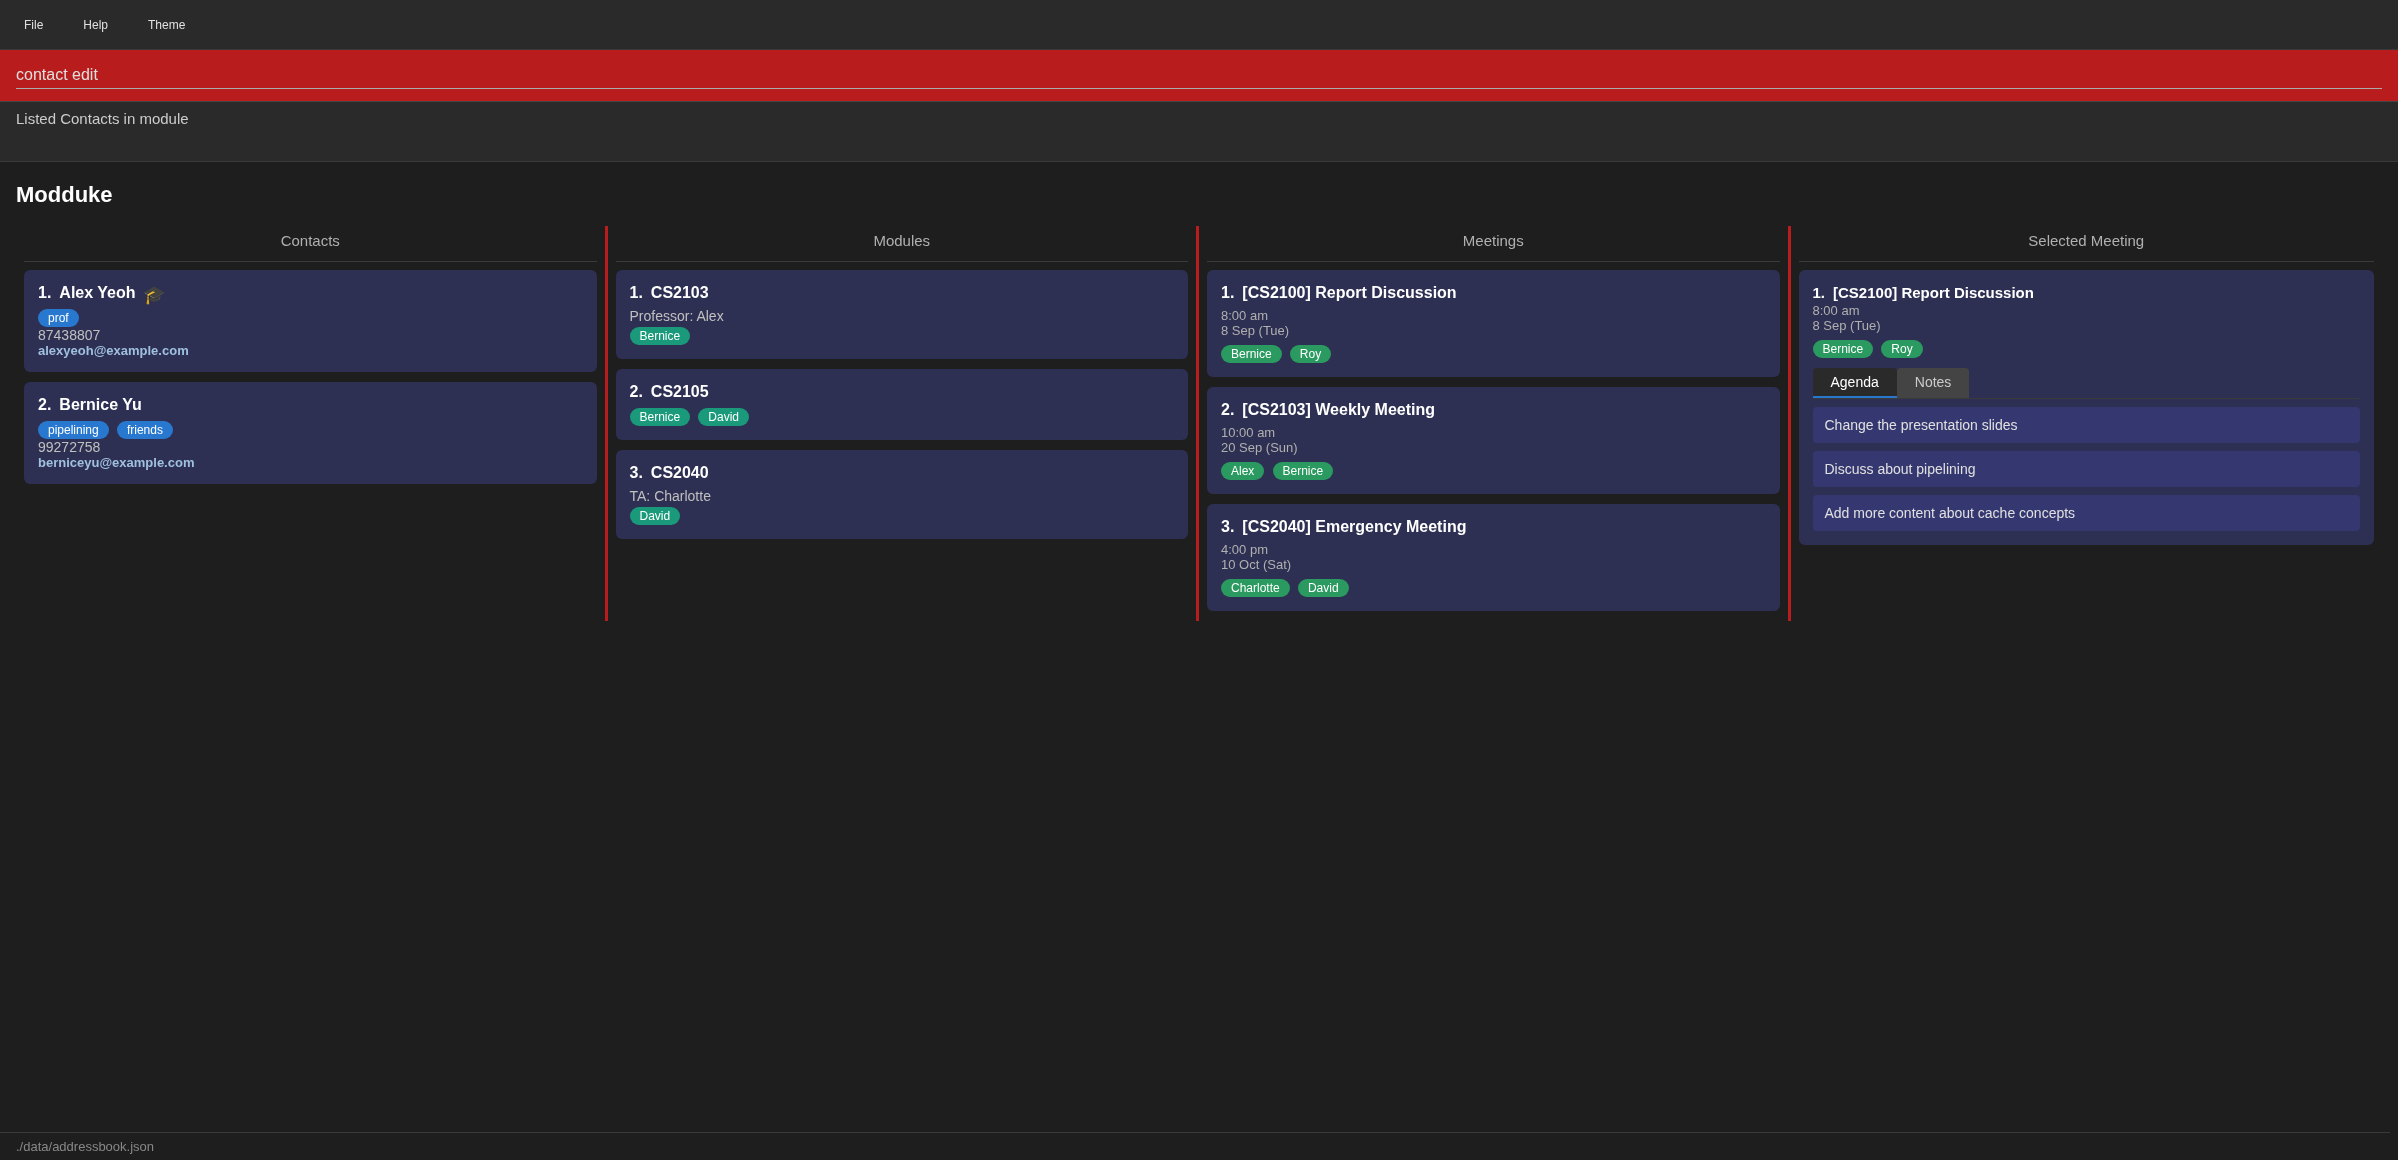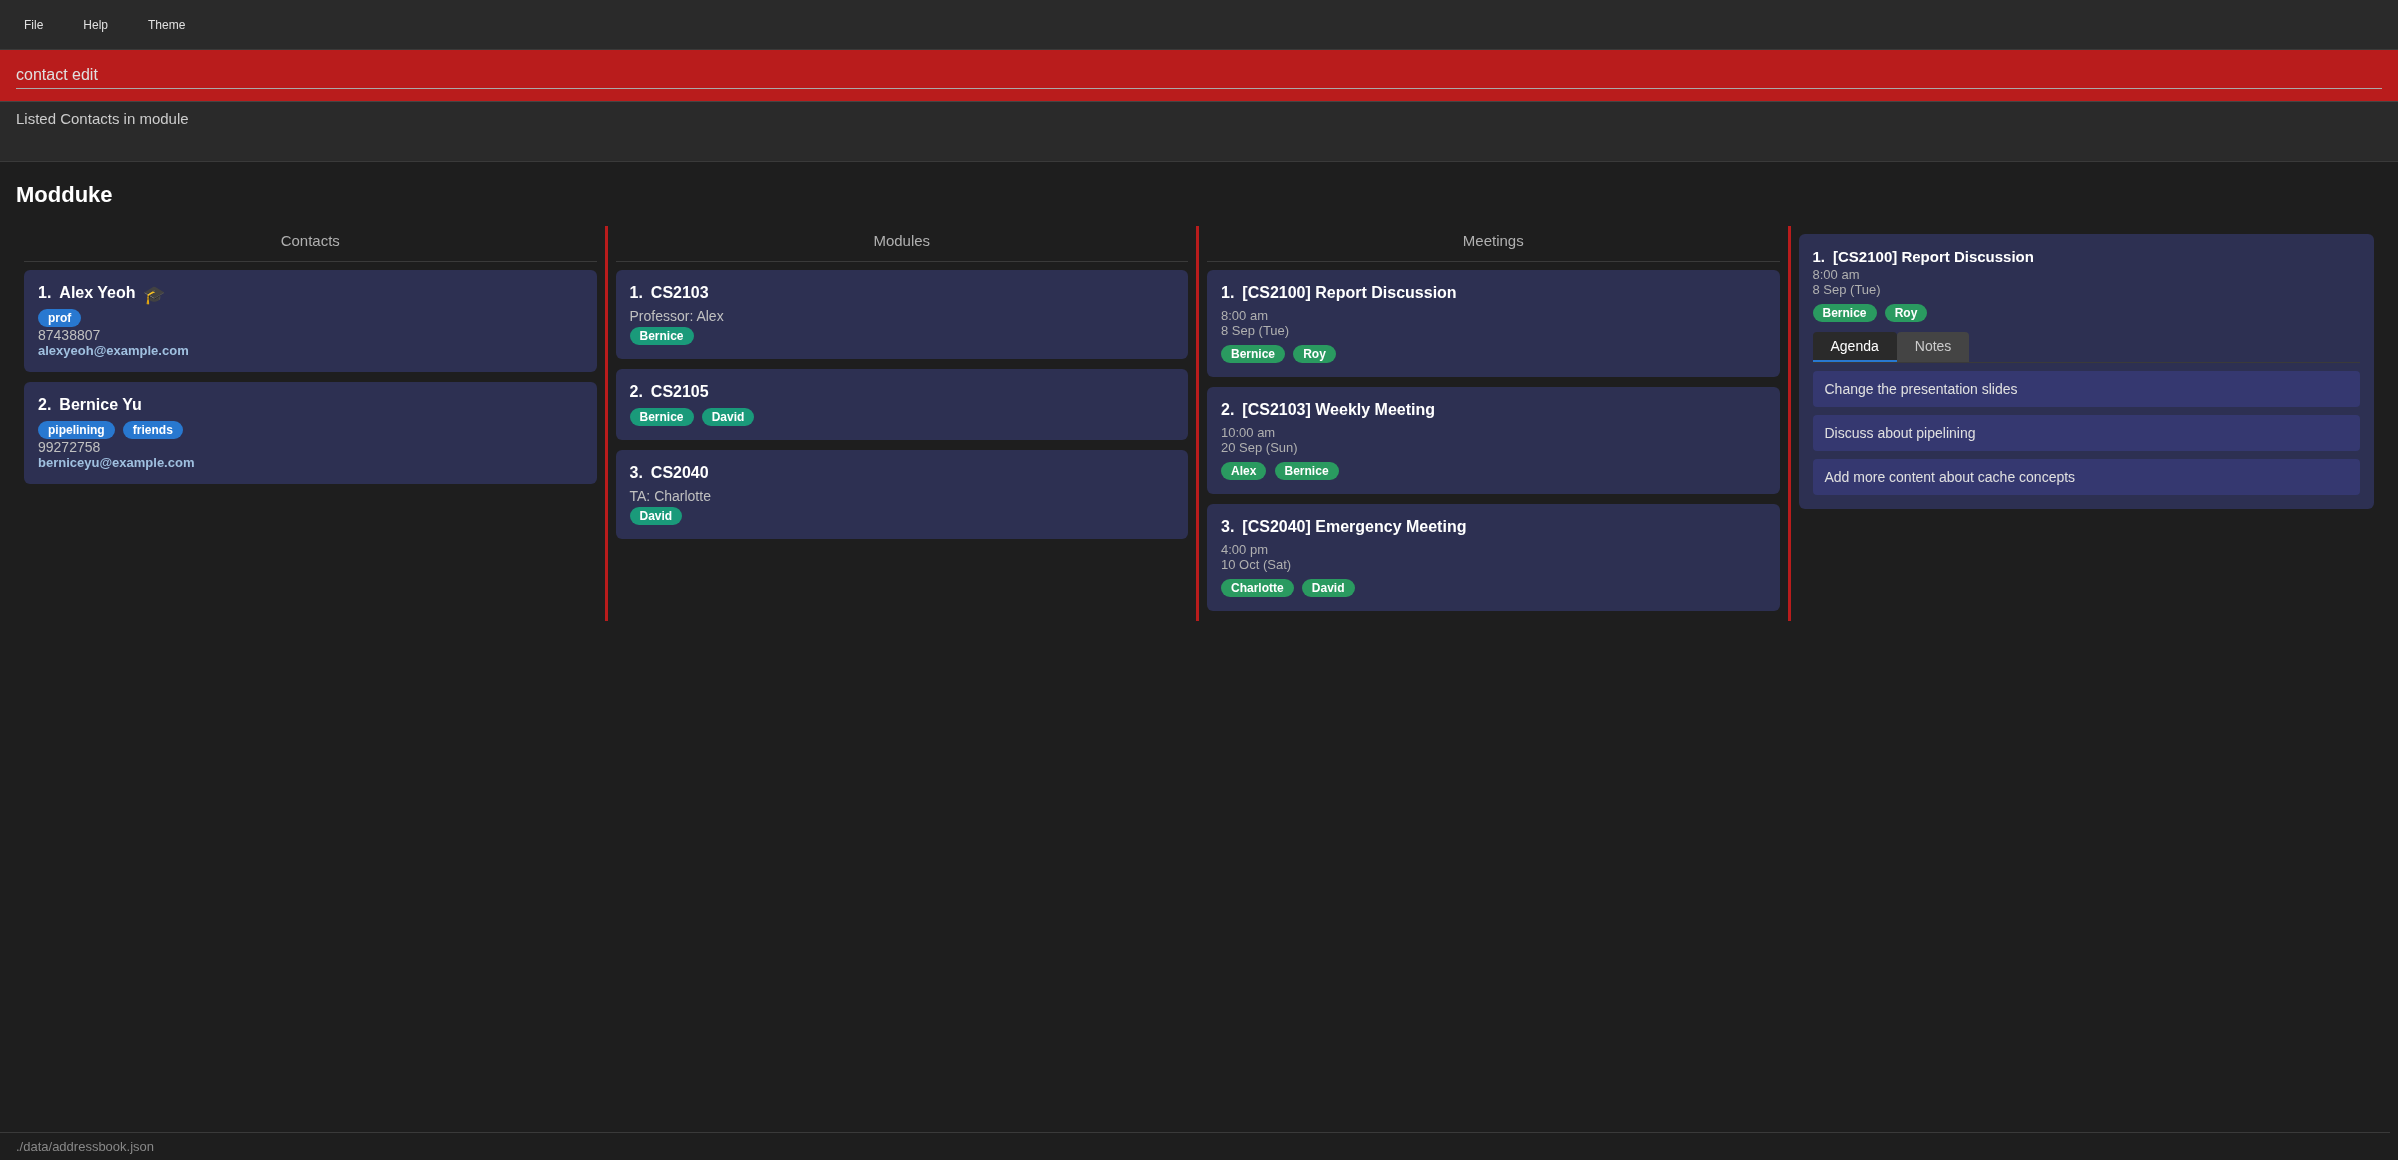--- a/index.html
+++ b/index.html
@@ -119,21 +119,21 @@
       font-size: 14px;
       color: #c0c0c0;
       margin-bottom: 2px;
     }
 
     .tag {
       display: inline-block;
       border-radius: 12px;
       padding: 2px 10px;
       font-size: 12px;
-      font-weight: 700;
+      font-weight: 400;
       margin-right: 4px;
     }
     .tag-blue { background: #2878d0; color: #fff; }
     .tag-teal { background: #1a9a7a; color: #fff; }
     .tag-green { background: #2a9a60; color: #fff; }
 
     .contact-number { color: #c0c0c0; font-size: 14px; }
     .contact-email { color: #a0c0e0; font-size: 13px; font-weight: bold; }
 
     
@@ -323,20 +323,21 @@
         <div class="meeting-time">4:00 pm</div>
         <div class="meeting-date">10 Oct (Sat)</div>
         <div>
           <span class="tag tag-green">Charlotte</span>
           <span class="tag tag-green">David</span>
         </div>
       </div>
     </div>
 
     <div class="column">
+      <div class="column-header">Selected Meeting</div>
 
       <div class="selected-meeting-card">
         <div class="card-row">
           <span class="selected-meeting-title">1.</span>
           <span class="selected-meeting-title">[CS2100] Report Discussion</span>
         </div>
         <div class="selected-meeting-time">8:00 am</div>
         <div class="selected-meeting-date">8 Sep (Tue)</div>
         <div>
           <span class="tag tag-green">Bernice</span>

